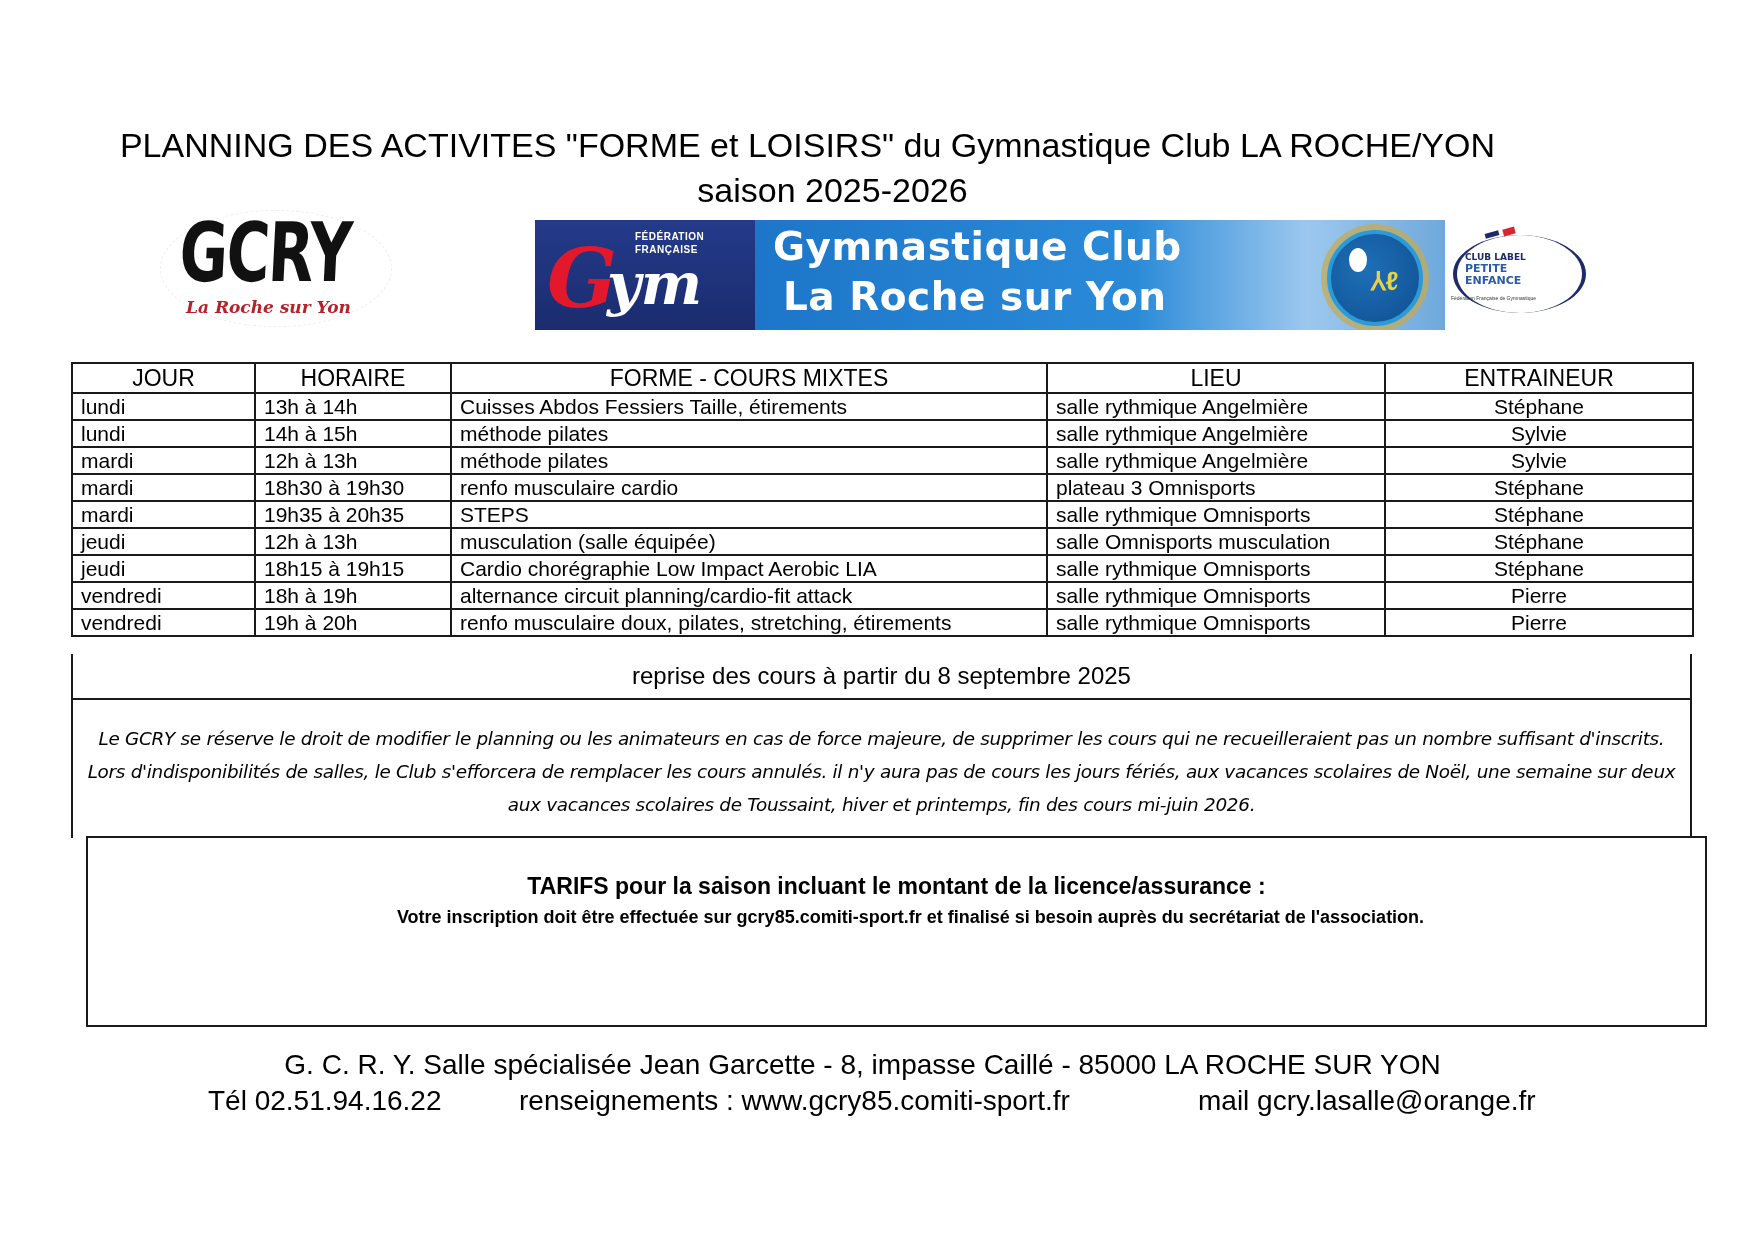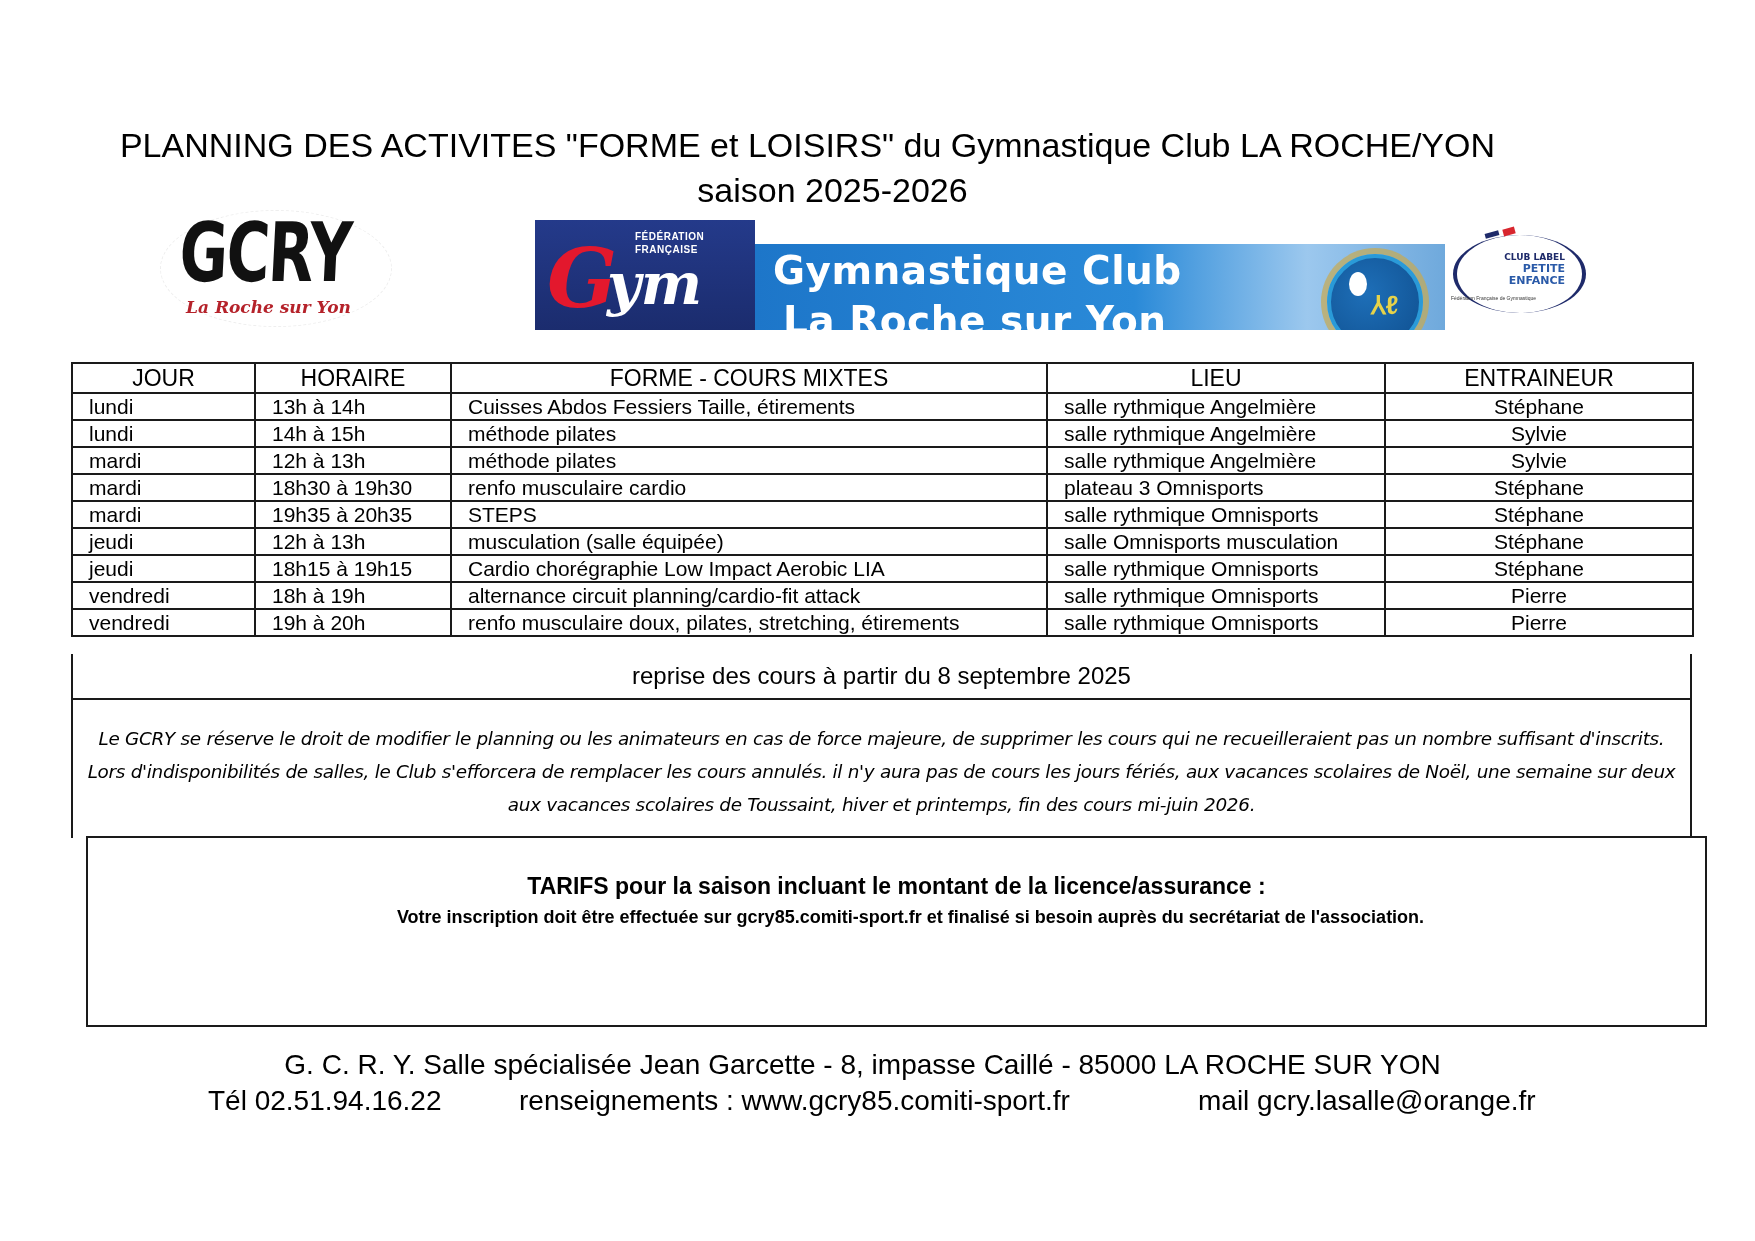--- a/index.html
+++ b/index.html
@@ -10,39 +10,39 @@
   
   #gcry-logo { position: absolute; left: 160px; top: 205px; width: 230px; height: 125px; }
   #gcry-logo .ring { position: absolute; left: 0; top: 5px; width: 230px; height: 115px; border-radius: 50%; border: 1px dashed #eeeeee; }
   #gcry-logo .big { position: absolute; left: 22px; top: 0; font-family: "DejaVu Sans", sans-serif; font-weight: bold; font-size: 82px; letter-spacing: -2px; transform: scaleX(0.72) skewX(-4deg); transform-origin: left top; color: #111; }
   #gcry-logo .small { position: absolute; left: 26px; top: 92px; font-family: "DejaVu Serif", serif; font-style: italic; font-weight: bold; font-size: 17px; color: #b5222a; }
   #banner { position: absolute; left: 535px; top: 220px; width: 910px; height: 110px; display: flex; overflow: hidden; }
   #banner .ffg { width: 220px; height: 110px; background: linear-gradient(180deg,#243a8a,#1b2c6e); position: relative; }
   #banner .ffg .fed { position: absolute; left: 100px; top: 10px; color: #fff; font-size: 10px; font-weight: bold; line-height: 13px; letter-spacing: 0.5px; }
   #banner .ffg .g { position: absolute; left: 12px; top: 10px; color: #e3182d; font-family: "DejaVu Serif", serif; font-style: italic; font-size: 82px; font-weight: bold; }
   #banner .ffg .ym { position: absolute; left: 72px; top: 30px; color: #fff; font-family: "DejaVu Serif", serif; font-style: italic; font-size: 58px; font-weight: bold; }
-  #banner .club { flex: 1; background: linear-gradient(90deg,#1d76c9 0%,#2a8ad8 55%,#9cc8ee 80%,#6fa9dc 100%); position: relative; margin-top: 24px; }
+  #banner .club { flex: 1; background: linear-gradient(90deg,#1d76c9 0%,#2a8ad8 55%,#9cc8ee 80%,#6fa9dc 100%); position: relative; }
   #banner .club .l1, #banner .club .l2 { position: absolute; left: 18px; color: #fff; font-family: "DejaVu Sans", sans-serif; font-weight: bold; font-size: 39px; letter-spacing: 0.5px; }
   #banner .club .l1 { top: 4px; }
   #banner .club .l2 { top: 54px; left: 28px; }
   #banner .club .emblem { position: absolute; right: 22px; top: 10px; width: 88px; height: 88px; border-radius: 50%; background: radial-gradient(circle at 40% 40%, #1e6fb8, #0f4f8f); border: 4px solid #2a9ad8; box-shadow: 0 0 0 6px rgba(200,170,80,0.7); }
   #banner .club .emblem .dot { position: absolute; left: 18px; top: 14px; width: 18px; height: 24px; border-radius: 50%; background: #fff; }
   #banner .club .emblem .fig { position: absolute; left: 40px; top: 28px; color: #e6d24a; font-size: 26px; font-weight: bold; }
   #label-logo { position: absolute; left: 1445px; top: 225px; width: 140px; height: 95px; }
   #label-logo .oval { position: absolute; left: 8px; top: 10px; width: 125px; height: 78px; border-radius: 50%; border-left: 4px solid #1e2a6a; border-right: 4px solid #1e2a6a; }
   #label-logo .flag1 { position: absolute; left: 40px; top: 7px; width: 14px; height: 5px; background: #1e2a6a; transform: rotate(-15deg); }
   #label-logo .flag2 { position: absolute; left: 58px; top: 3px; width: 12px; height: 7px; background: #d8262e; transform: rotate(-15deg); }
-  #label-logo .txt { position: absolute; left: 20px; top: 26px; width: 100px; text-align: right; font-family: "DejaVu Sans", sans-serif; font-weight: bold; line-height: 12px; color: #1e2a6a; }
+  #label-logo .txt { position: absolute; left: 20px; top: 26px; width: 100px; text-align: left; font-family: "DejaVu Sans", sans-serif; font-weight: bold; line-height: 12px; color: #1e2a6a; }
   #label-logo .txt .a { font-size: 9px; display: block; }
   #label-logo .txt .b { font-size: 11px; display: block; color: #2a5aa8; }
   #label-logo .fine { position: absolute; left: 6px; top: 70px; font-size: 5px; color: #333; }
 
   
   #grid { position: absolute; left: 71px; top: 362px; width: 1621px; border-collapse: collapse; table-layout: fixed; }
-  #grid td, #grid th { border: 2px solid #1a1a1a; padding: 0 16px; font-size: 21px; white-space: nowrap; overflow: hidden; font-weight: normal; }
+  #grid td, #grid th { border: 2px solid #1a1a1a; padding: 0 8px; font-size: 21px; white-space: nowrap; overflow: hidden; font-weight: normal; }
   #grid th { height: 28px; font-size: 23px; text-align: center; }
   #grid td { height: 25px; line-height: 25px; }
   #grid td.c { text-align: center; }
   #reprise { position: absolute; left: 71px; top: 654px; width: 1617px; height: 44px; border-left: 2px solid #1a1a1a; border-right: 2px solid #1a1a1a; text-align: center; line-height: 44px; font-size: 24px; }
   #note { position: absolute; left: 71px; top: 698px; width: 1617px; height: 138px; border: 2px solid #1a1a1a; border-bottom: none; box-sizing: content-box; }
   #note p { margin: 22px 12px 0; text-align: center; font-family: "DejaVu Sans", sans-serif; font-style: italic; font-size: 18.4px; line-height: 33px; letter-spacing: -0.3px; }
   #tarifs { position: absolute; left: 71px; top: 836px; width: 1617px; height: 187px; border: 2px solid #1a1a1a; margin-left: 15px; }
   #tarifs .line { text-align: center; font-weight: bold; }
   #tarifs .l1 { margin-top: 32px; font-size: 23px; line-height: 32px; }
   #tarifs .l2 { font-size: 23px; line-height: 32px; }

